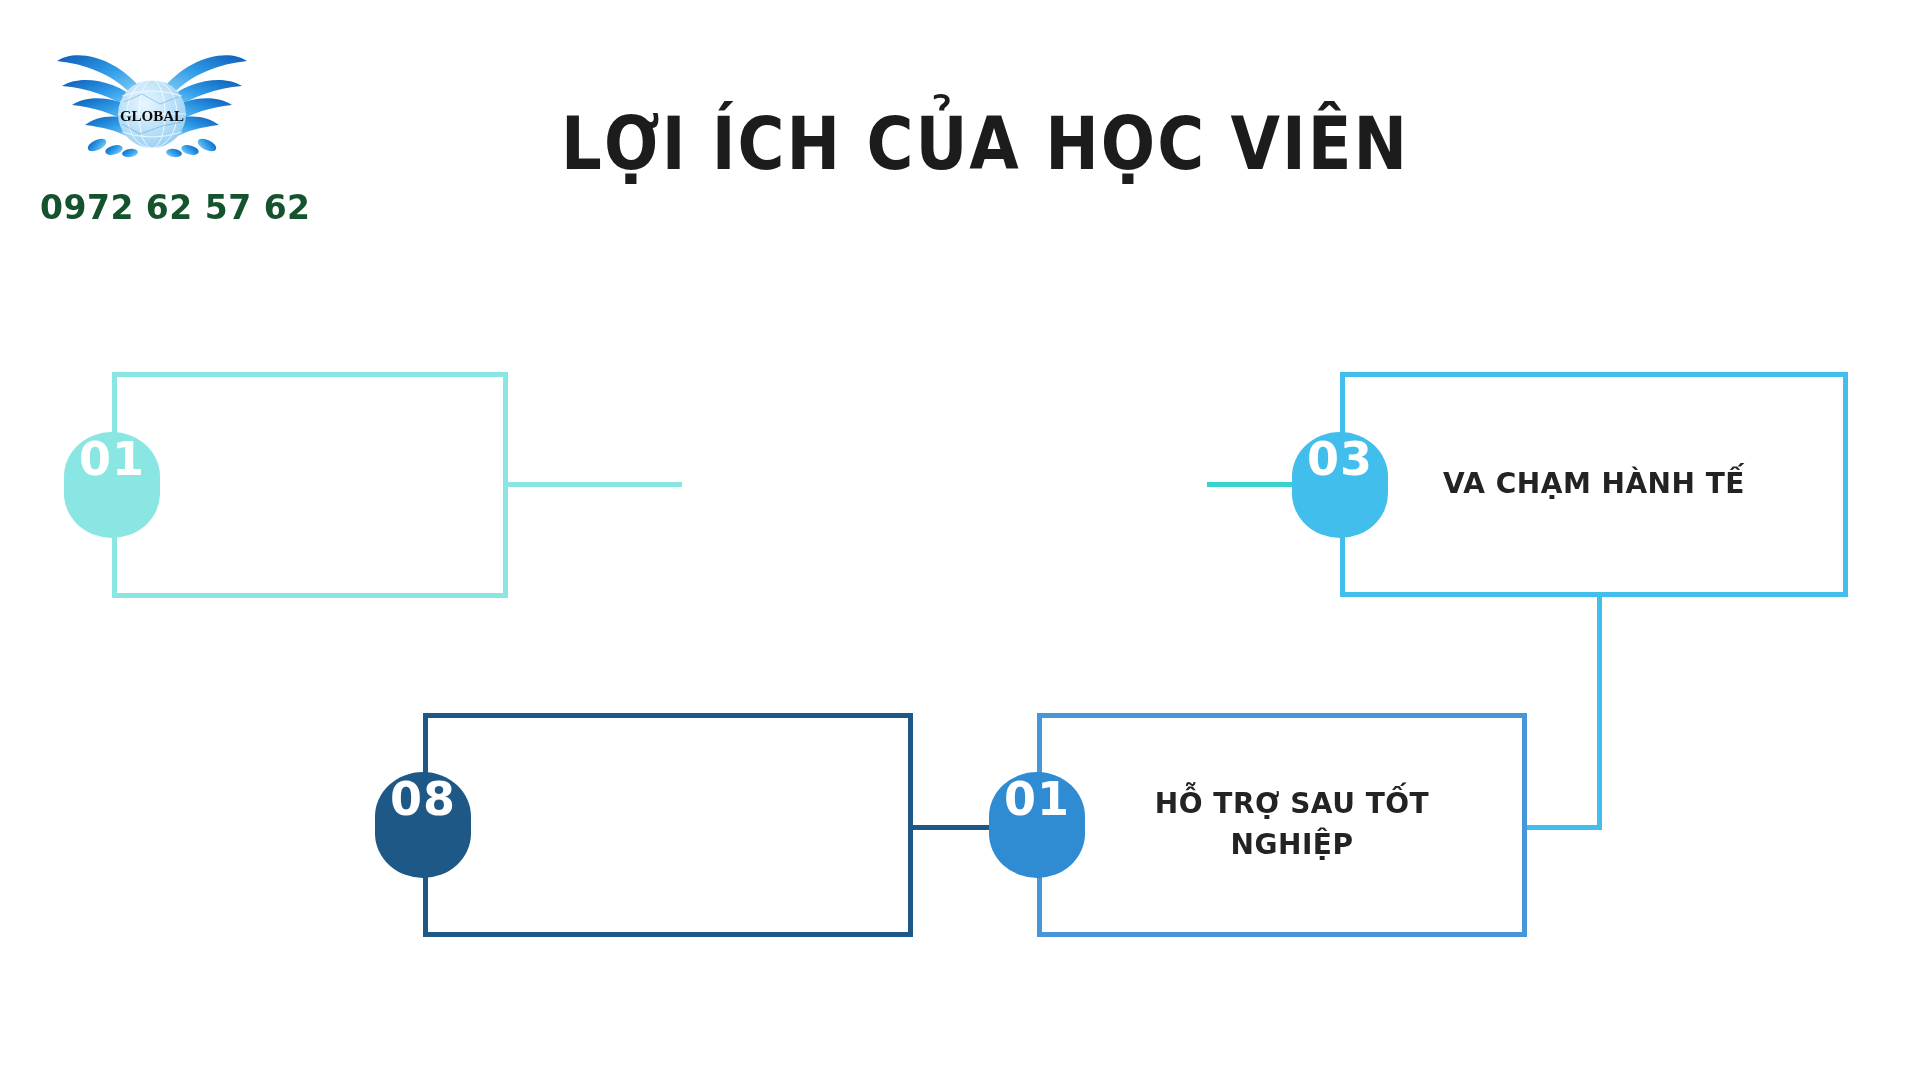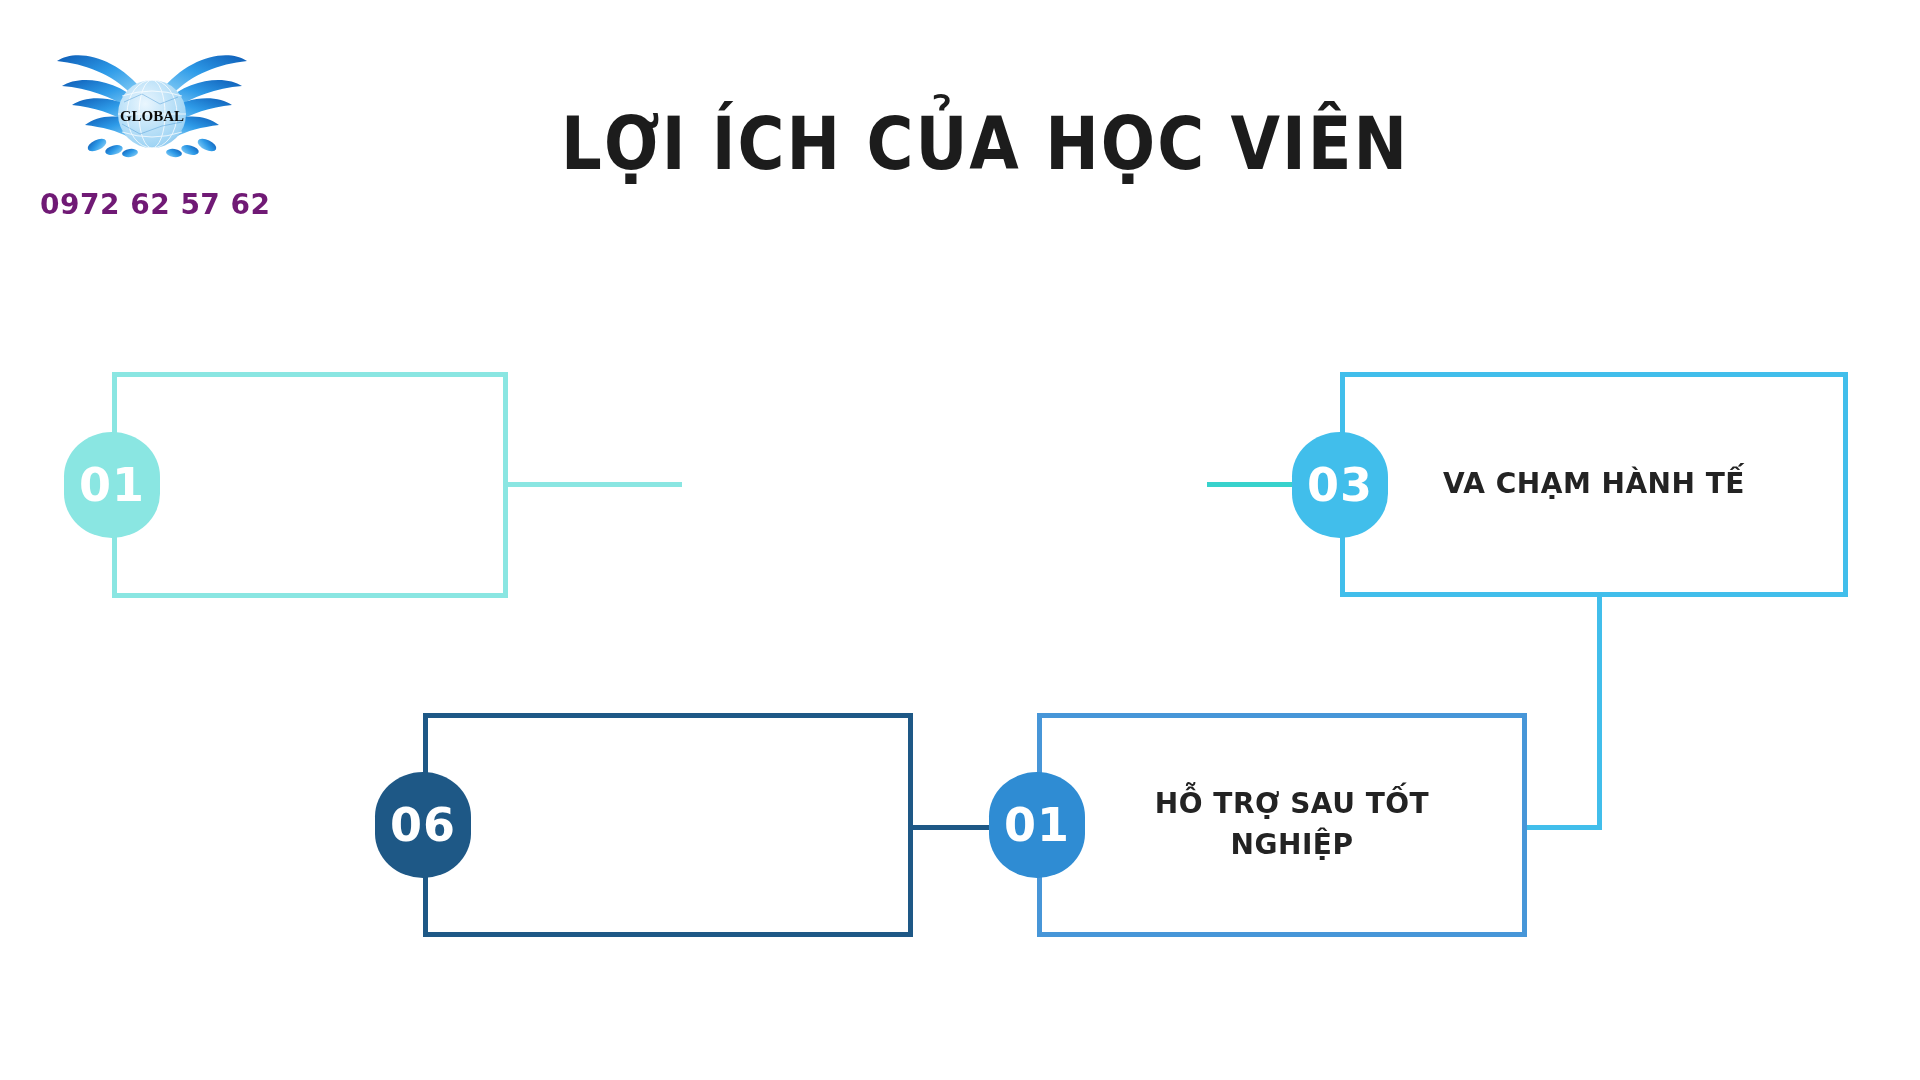--- a/index.html
+++ b/index.html
@@ -6,21 +6,21 @@
   .canvas{
     position:relative;width:1920px;height:1080px;background:#ffffff;overflow:hidden;
     font-family:"DejaVu Sans","Liberation Sans",sans-serif;
     padding-left:44px;
   }
 
   
   .logo-wrap{position:absolute;left:52px;top:42px;width:200px;height:150px;}
   .phone{
     position:absolute;left:40px;top:188px;width:230px;text-align:center;
-    font-size:28px;font-weight:bold;color:#701a75;letter-spacing:0.5px;white-space:nowrap;
+    font-size:33px;font-weight:bold;color:#14532d;letter-spacing:0.5px;white-space:nowrap;
   }
   .title{
     position:absolute;left:435px;top:102px;width:1100px;margin:0;text-align:center;
     font-size:64px;font-weight:800;color:#1c1c1c;letter-spacing:2px;
     transform:scaleY(1.14);transform-origin:center top;white-space:nowrap;
   }
 
   
   .box{
     position:absolute;background:#ffffff;border:5px solid #000;box-sizing:border-box;
@@ -34,21 +34,21 @@
   .pos-n2{left:728px;top:372px;width:479px;height:226px;}
   .pos-n3{left:1340px;top:372px;width:508px;height:225px;}
   .pos-n4{left:1037px;top:713px;width:490px;height:224px;}
   .pos-n5{left:423px;top:713px;width:490px;height:224px;}
   .pos-n3 .label{padding:0 20px;}
 
   
   .badge{
     position:absolute;left:-53px;top:50%;transform:translateY(-50%);
     width:96px;height:106px;border-radius:50% / 42%;
-    display:flex;align-items:center;justify-content:center;
+    display:flex;justify-content:center;
   }
   .badge span{color:#ffffff;font-size:46px;font-weight:800;letter-spacing:1px;}
 
   
   .conn{position:absolute;background:#000;}
   .conn-1-2{left:508px;top:482px;width:174px;height:5px;}
   .conn-2-3{left:1207px;top:482px;width:87px;height:5px;}
   .conn-3-4v{left:1597px;top:595px;width:5px;height:235px;}
   .conn-3-4h{left:1527px;top:825px;width:75px;height:5px;}
   .conn-5-4{left:913px;top:825px;width:79px;height:5px;}
@@ -138,17 +138,17 @@
   <div class="box pos-n4" style="border-color: rgb(71, 150, 216);">
     <div class="badge" style="background-color: rgb(47, 140, 211);">
       <span>01</span>
     </div>
     <div class="label">HỖ TRỢ SAU TỐT
 NGHIỆP</div>
   </div>
 
   <div class="box pos-n5" style="border-color: rgb(30, 88, 134);">
     <div class="badge" style="background-color: rgb(30, 88, 134);">
-      <span>06</span>
+      <span>08</span>
     </div>
   </div>
 
 </div>
 
 </body></html>

